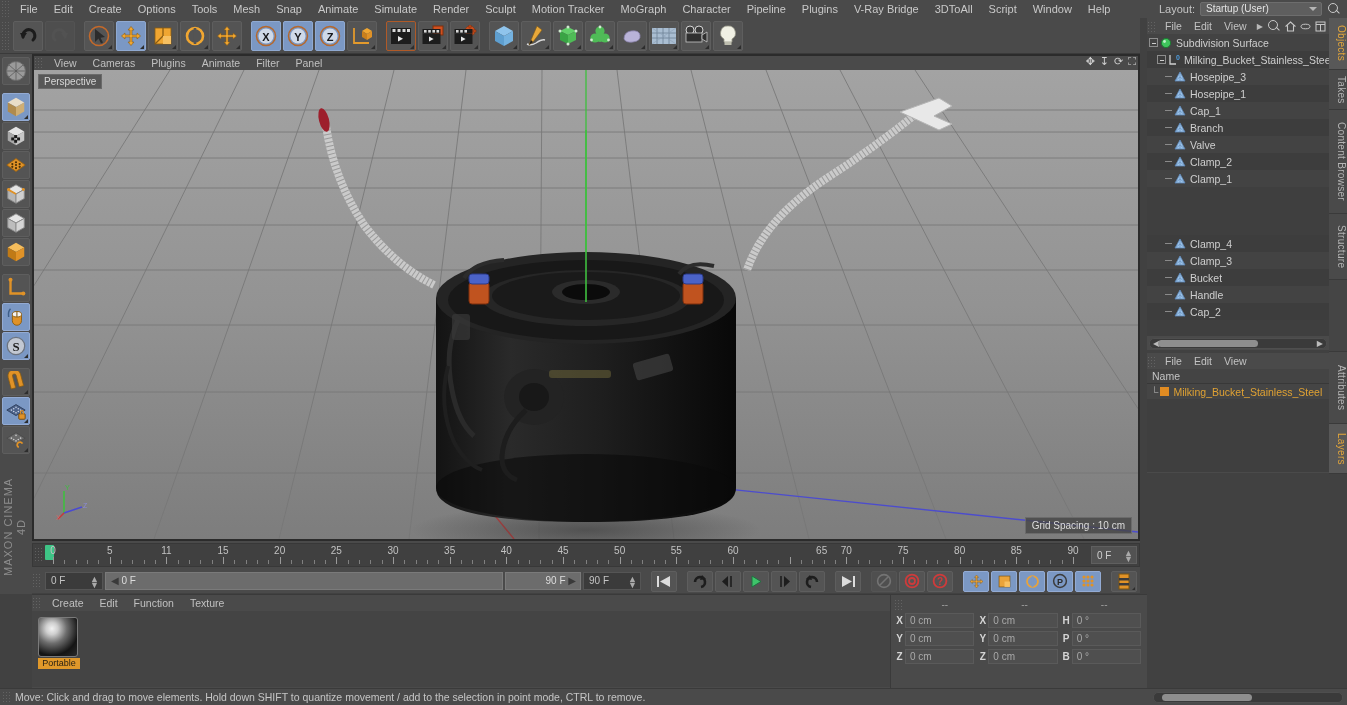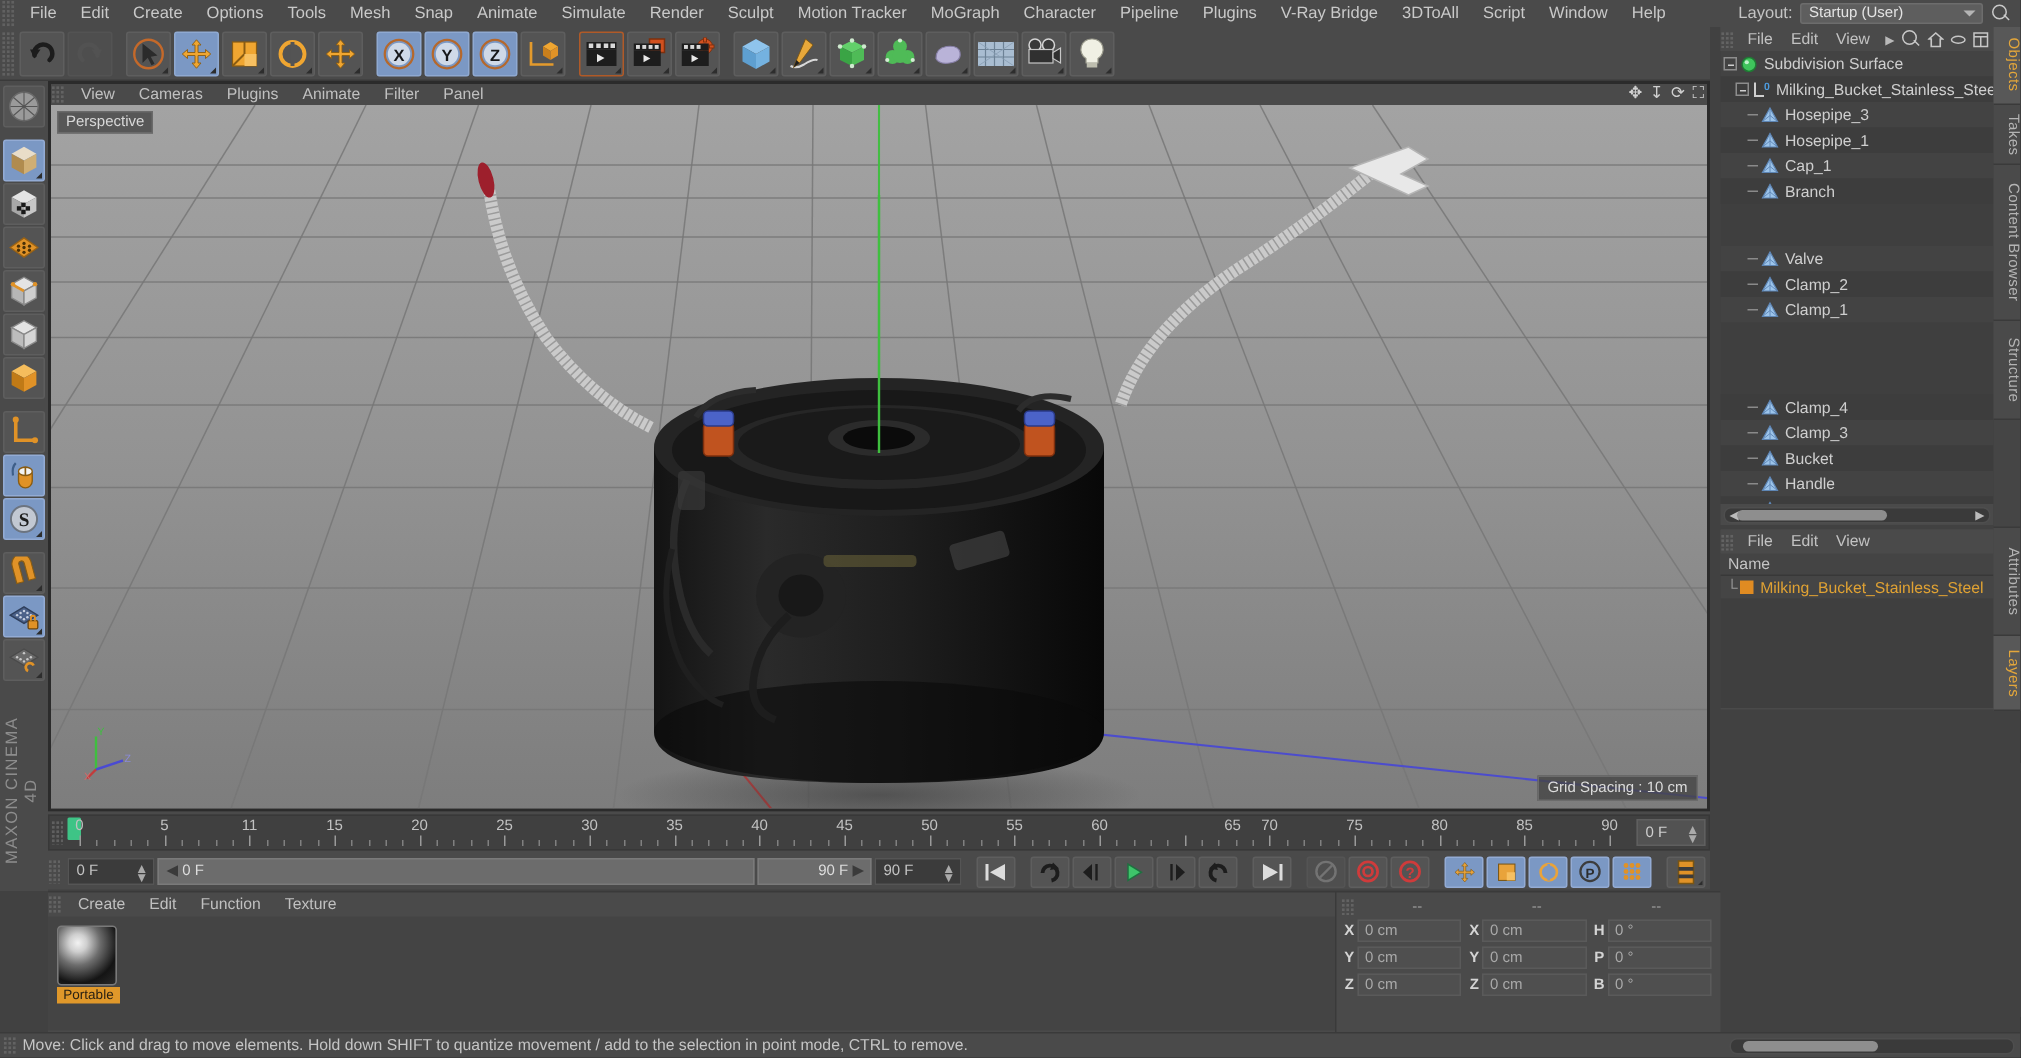--- a/index.html
+++ b/index.html
@@ -1270,21 +1270,21 @@
           <div class="trow" style="padding-left: 18px;">
             <span class="tline"></span>
             <span style="width: 13px; height: 13px; margin-right: 3px; flex: 0 0 auto; display: flex; align-items: center;">
               <svg width="12" height="12" viewBox="0 0 12 12">
                 <polygon points="6,1 11,10 1,10" fill="#9cc4ea" stroke="#5e86b5" stroke-width=".8"></polygon>
                 <path d="M6 1 L6 10 M6 6 L1 10 M6 6 L11 10" stroke="#5e86b5" stroke-width=".6"></path>
               </svg>
             </span>
             <span style="white-space: nowrap; overflow: hidden;">Branch</span>
           </div>
-          <div class="trow" style="padding-left: 18px; margin-top: 28px;">
+          <div class="trow" style="padding-left: 18px;">
             <span class="tline"></span>
             <span style="width: 13px; height: 13px; margin-right: 3px; flex: 0 0 auto; display: flex; align-items: center;">
               <svg width="12" height="12" viewBox="0 0 12 12">
                 <polygon points="6,1 11,10 1,10" fill="#9cc4ea" stroke="#5e86b5" stroke-width=".8"></polygon>
                 <path d="M6 1 L6 10 M6 6 L1 10 M6 6 L11 10" stroke="#5e86b5" stroke-width=".6"></path>
               </svg>
             </span>
             <span style="white-space: nowrap; overflow: hidden;">Valve</span>
           </div>
           <div class="trow" style="padding-left: 18px;">

